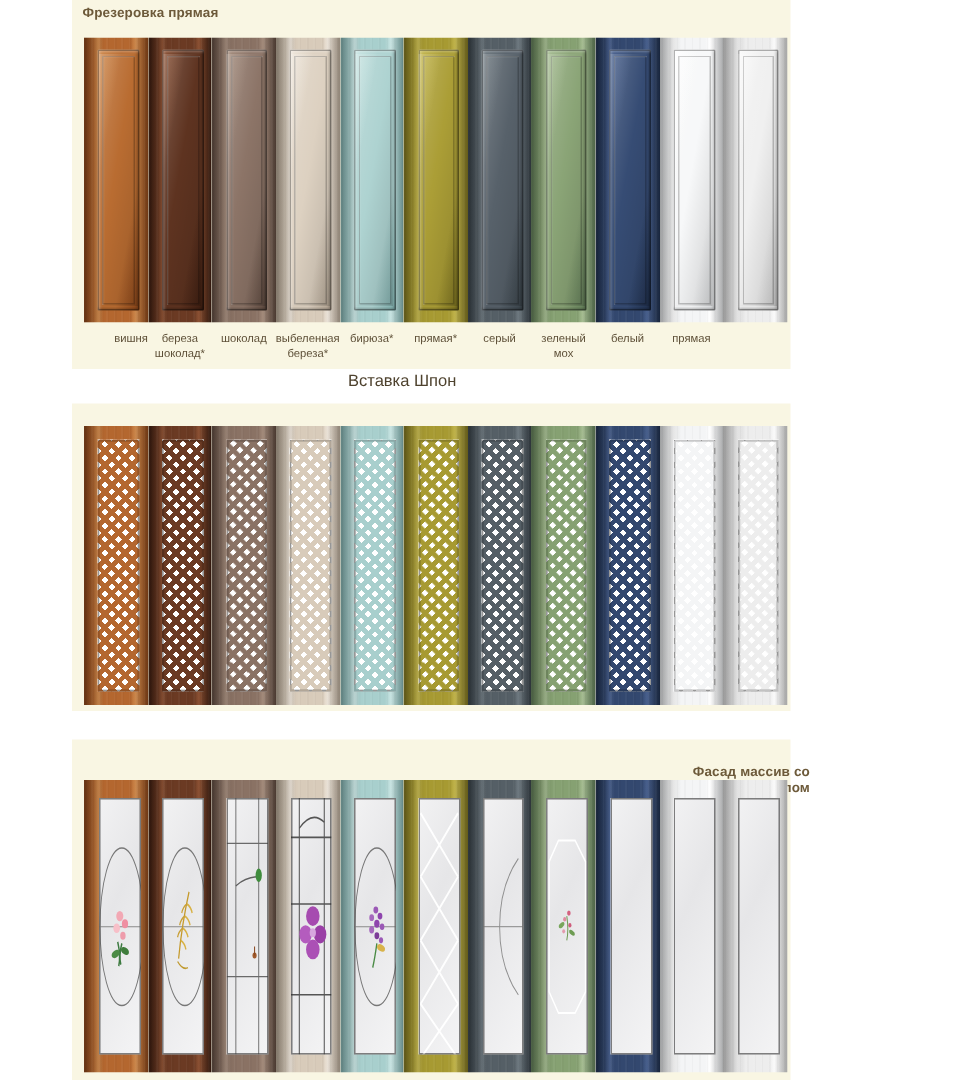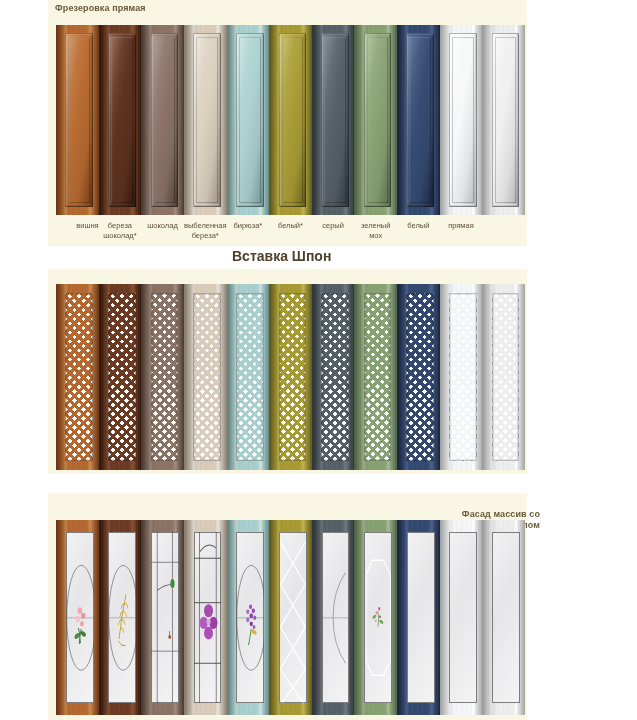--- a/index.html
+++ b/index.html
@@ -16,21 +16,21 @@
   .sec-head.right{text-align:left;}
 
   .doorstrip{position:absolute;display:flex;background:#f9f6e3;}
   .door{position:relative;overflow:hidden;flex:0 0 auto;}
 
   
   .labels{position:absolute;display:flex;}
   .lbl{flex:0 0 auto;text-align:center;color:#5e5038;font-size:7.5px;
        line-height:9.5px;padding-top:3px;}
 
-  .caption{position:absolute;color:#4e422e;font-size:14px;font-weight:bold;}
+  .caption{position:absolute;color:#4e422e;font-size:11px;font-weight:normal;}
 
   
   
   .body{position:absolute;inset:0;}
   .grain{position:absolute;inset:0;opacity:.35;
      background:repeating-linear-gradient(90deg,
         rgba(255,255,255,.10) 0px,rgba(255,255,255,.10) 1px,
         rgba(0,0,0,.07) 1px,rgba(0,0,0,.07) 2px,
         rgba(255,255,255,.00) 2px,rgba(255,255,255,.00) 5px);}
   .shadeL{position:absolute;left:0;top:0;bottom:0;width:34%;
@@ -165,21 +165,21 @@
         <div class="panel-hi"></div>
       </div>
     </div>
 
   <div class="labels" id="labels1" style="left:56px;top:218px;width:469px;">
       <div class="lbl" style="width: 42.6364px; text-align: right;">вишня</div>
       <div class="lbl" style="width: 42.6364px;">береза шоколад*</div>
       <div class="lbl" style="width: 42.6364px;">шоколад</div>
       <div class="lbl" style="width: 42.6364px;">выбеленная береза*</div>
       <div class="lbl" style="width: 42.6364px;">бирюза*</div>
-      <div class="lbl" style="width: 42.6364px;">белый*</div>
+      <div class="lbl" style="width: 42.6364px;">прямая*</div>
       <div class="lbl" style="width: 42.6364px;">серый</div>
       <div class="lbl" style="width: 42.6364px;">зеленый мох</div>
       <div class="lbl" style="width: 42.6364px;">белый</div>
       <div class="lbl" style="width: 42.6364px;">прямая</div>
       <div class="lbl" style="width: 42.6364px;"></div>
     </div>
 
   <div class="caption" style="left:232px;top:248px;">Вставка Шпон</div>
 
   <div class="section" style="left:48px;top:269px;width:479px;height:205px;">

